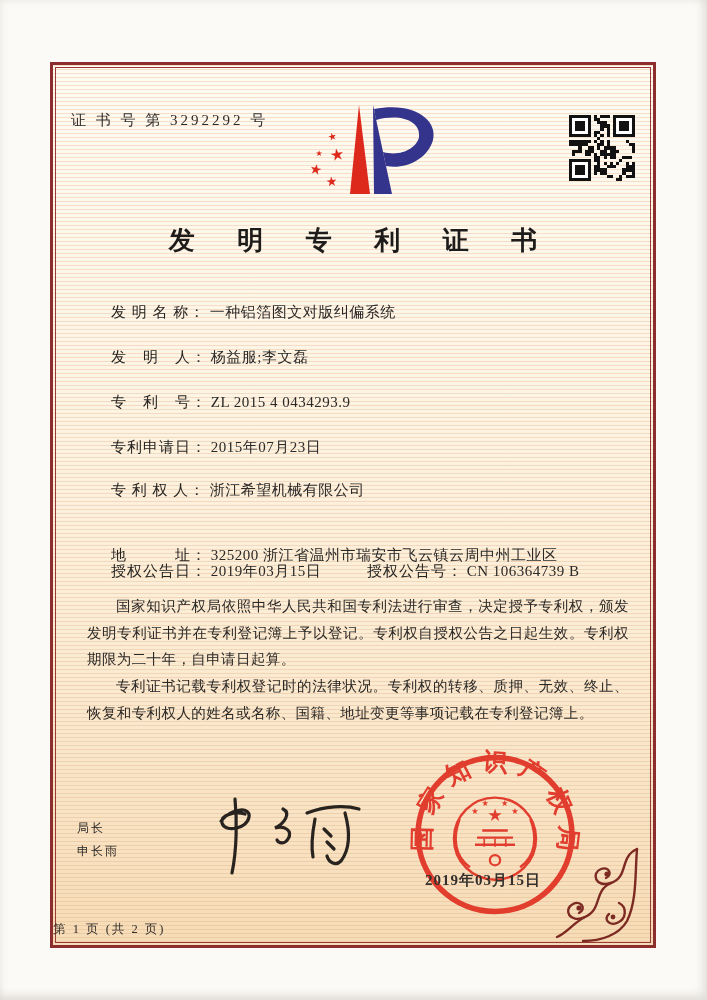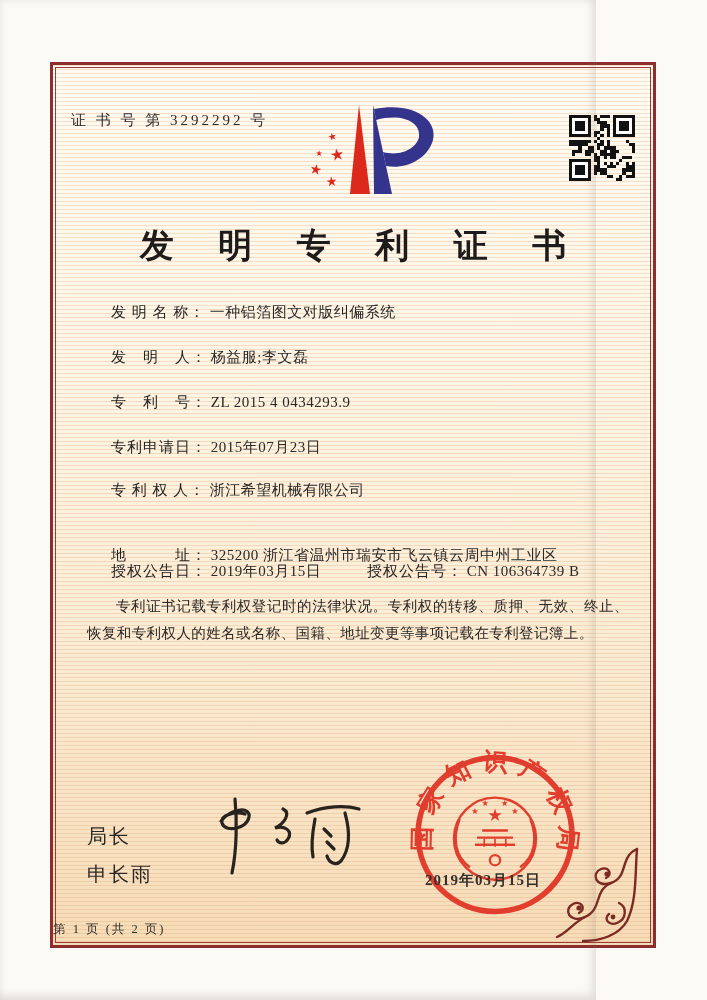--- a/index.html
+++ b/index.html
@@ -1,48 +1,48 @@
 <!DOCTYPE html>
 <html><head>
 <meta charset="utf-8">
 <style>
   * { margin:0; padding:0; box-sizing:border-box; }
   html,body { width:707px; height:1000px; }
   body { font-family:"Liberation Serif","DejaVu Serif",serif; background:#fbfaf7; overflow:hidden; }
-  .stage { position:relative; width:596px; height:1000px; background:#fbfaf7; }
+  .stage { position:relative; width:707px; height:1000px; background:#fbfaf7; }
   .stage::after { content:""; position:absolute; inset:0; pointer-events:none;
     box-shadow: inset -4px -5px 9px rgba(120,110,100,.18), inset 2px 2px 6px rgba(160,150,140,.10); }
 
   
   .cert { position:absolute; left:50px; top:62px; width:606px; height:886px;
     border:3px solid #8d2e2e; background:
       repeating-linear-gradient(180deg, rgba(226,146,84,.26) 0 1px, rgba(255,255,255,0) 1px 4px),
       linear-gradient(180deg, #fefbf3 0%, #fdf6e8 30%, #fbeed8 62%, #f7e2c3 88%, #f5dcb8 100%);
   }
   .cert-inner { position:absolute; inset:2px; border:1px solid #9a3a36; }
 
   .cert-number { position:absolute; left:18px; top:46px; font-size:15px; letter-spacing:3px; color:#2e2a28; }
 
   .logo { position:absolute; left:235px; top:34px; width:150px; height:102px; }
   .qr { position:absolute; left:516px; top:50px; width:66px; height:66px; }
 
   .title { position:absolute; left:0; top:158px; width:100%; text-align:center;
-    font-size:34px; font-weight:bold; color:#1e1c1a; letter-spacing:18px; text-indent:18px; }
+    font-size:26px; font-weight:bold; color:#1e1c1a; letter-spacing:18px; text-indent:18px; }
 
   .fields { position:absolute; left:34px; top:0; width:545px; }
   .frow { position:absolute; left:0; white-space:nowrap; font-size:15px; color:#2b2826;margin-left:24px; }
   .flabel { display:inline-block; min-width:95px; letter-spacing:1px; color:#262320; }
   .fvalue { letter-spacing:.5px; }
   .fpair2 { margin-left:42px; }
 
   .paras { position:absolute; left:34px; top:528px; width:542px; font-size:14.5px;
     line-height:1.84; color:#2b2724; text-align:justify; letter-spacing:.4px; }
   .paras p { text-indent:2em; }
 
-  .director { position:absolute; left:34px; top:752px; font-size:20px; color:#2b2724; letter-spacing:2px; line-height:1.9;font-family:Liberation Serif, serif; }
+  .director { position:absolute; left:24px; top:752px; font-size:12px; color:#2b2724; letter-spacing:2px; line-height:1.9;font-family:Liberation Serif, serif; }
   .signature { position:absolute; left:138px; top:722px; width:190px; height:92px; }
 
   .seal { position:absolute; left:342px; top:668px; width:200px; height:200px; opacity:.93; }
   .seal-date { position:absolute; left:372px; top:806px; font-size:15px; font-weight:bold;
     color:#35302c; letter-spacing:1px; z-index:3; }
 
   .flourish { position:absolute; right:8px; bottom:-6px; width:96px; height:108px; }
 
   .footer-page { position:absolute; left:0; top:856px; width:100%; 
     font-size:12.5px; color:#332e2a; letter-spacing:2px; }
@@ -235,20 +235,21 @@
         <span class="flabel">授权公告日：</span>
         <span class="fvalue">2019年03月15日</span>
         <span class="fpair2">
           <span class="flabel" style="min-width:0">授权公告号：</span>
           <span class="fvalue">CN 106364739 B</span>
         </span>
       </div>
     </div>
 
     <div class="paras">
+      <p>国家知识产权局依照中华人民共和国专利法进行审查，决定授予专利权，颁发发明专利证书并在专利登记簿上予以登记。专利权自授权公告之日起生效。专利权期限为二十年，自申请日起算。</p>
       <p>专利证书记载专利权登记时的法律状况。专利权的转移、质押、无效、终止、恢复和专利权人的姓名或名称、国籍、地址变更等事项记载在专利登记簿上。</p>
     </div>
 
     <div class="director">
       <div>局长</div>
       <div>申长雨</div>
     </div>
 
     <div class="signature">
       <svg viewBox="0 0 190 92" width="190" height="92" fill="none" stroke="#28231e" stroke-width="3.2" stroke-linecap="round">

